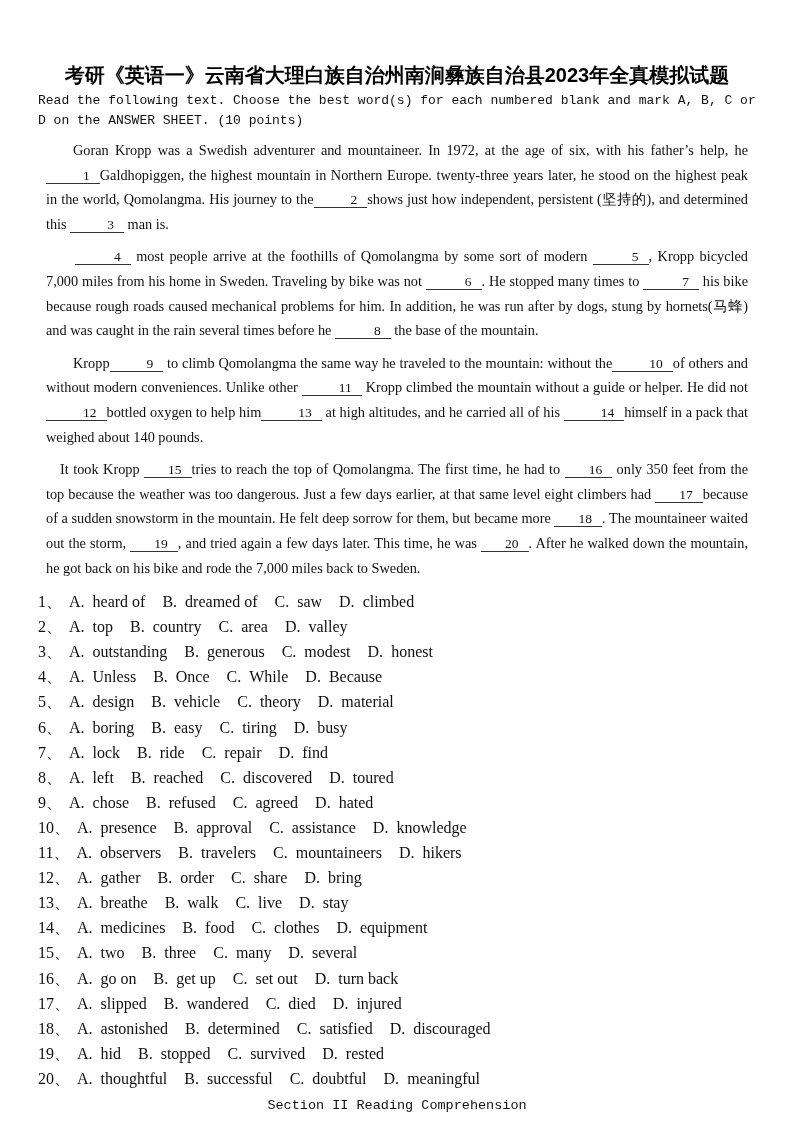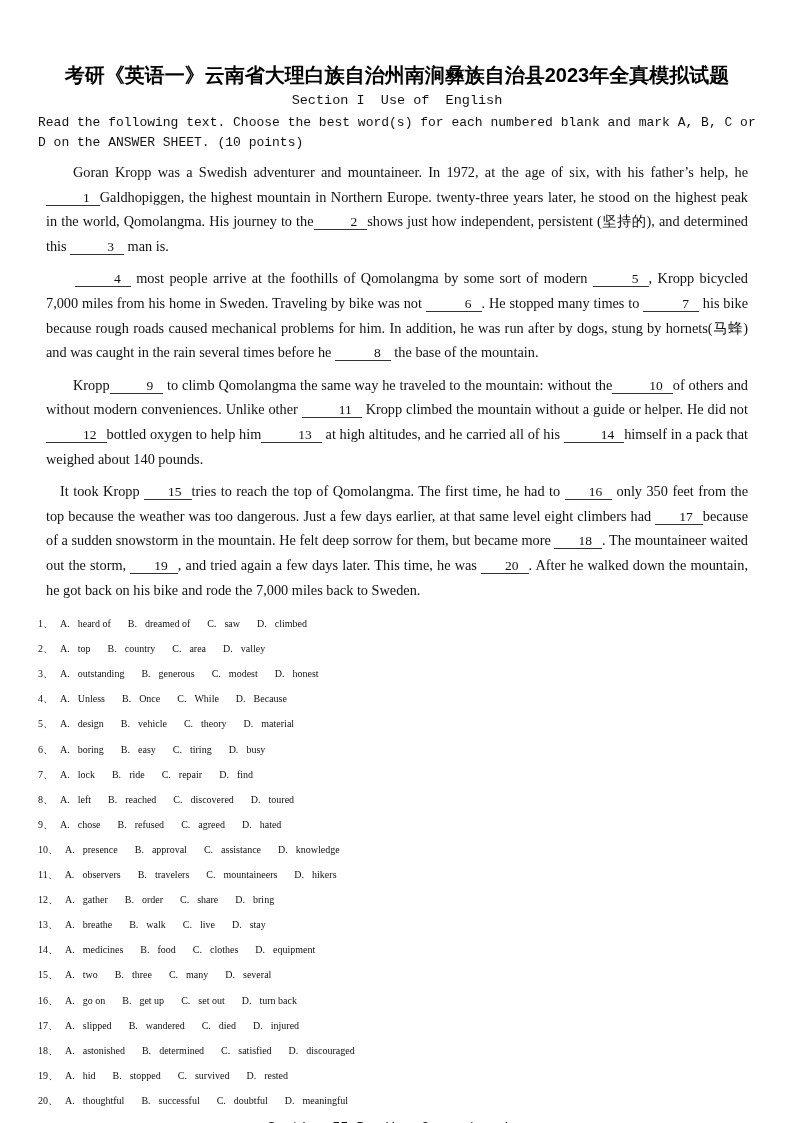--- a/index.html
+++ b/index.html
@@ -59,36 +59,35 @@
   }
   .blank {
     display: inline-block;
     border-bottom: 1px solid #333;
     padding: 0 10px;
     line-height: 15px;
     font-size: 13.5px;
   }
   .questions { margin-top: 9px; }
   .q-row {
-    font-size: 10px;
+    font-size: 16px;
     line-height: 25.1px;
     white-space: nowrap;
     color: #101010;
   }
   .q-num { display: inline-block; margin-right: 7px; }
   .q-opt { margin-right: 17px; }
   .q-letter { padding-right: 8px; }
   .sec2 { margin-top: 5px; }
 </style>
 </head>
 <body>
 
 <div class="page">
   <div class="title">考研《英语一》云南省大理白族自治州南涧彝族自治县2023年全真模拟试题</div>
-  <div class="sec-heading">Section I  Use of  English</div>
   <div class="dir-text">Read the following text. Choose the best word(s) for each numbered blank and mark A, B, C or D on the ANSWER SHEET.  (10 points)</div>
   <div class="passage" id="passage">
       <p class="para" style="text-indent: 27px;"><span>Goran Kropp was a Swedish adventurer and mountaineer. In 1972, at the age of six, with his father’s help, he</span><span class="blank">1</span><span>Galdhopiggen, the highest mountain in Northern Europe. twenty-three years later, he stood on the highest peak in the world, Qomolangma. His journey to the</span><span class="blank">2</span><span>shows just how independent, persistent (坚持的), and determined this </span><span class="blank">3</span><span> man is.</span></p>
       <p class="para" style="text-indent: 29px;"><span class="blank">4</span><span> most people arrive at the foothills of Qomolangma by some sort of modern </span><span class="blank">5</span><span>, Kropp bicycled 7,000 miles from his home in Sweden. Traveling by bike was not </span><span class="blank">6</span><span>. He stopped many times to </span><span class="blank">7</span><span> his bike because rough roads caused mechanical problems for him. In addition, he was run after by dogs, stung by hornets(马蜂) and was caught in the rain several times before he </span><span class="blank">8</span><span> the base of the mountain.</span></p>
       <p class="para" style="text-indent: 27px;"><span>Kropp</span><span class="blank">9</span><span> to climb Qomolangma the same way he traveled to the mountain: without the</span><span class="blank">10</span><span>of others and without modern conveniences. Unlike other </span><span class="blank">11</span><span> Kropp climbed the mountain without a guide or helper. He did not </span><span class="blank">12</span><span>bottled oxygen to help him</span><span class="blank">13</span><span> at high altitudes, and he carried all of his </span><span class="blank">14</span><span>himself in a pack that weighed about 140 pounds.</span></p>
       <p class="para" style="text-indent: 14px;"><span>It took Kropp </span><span class="blank">15</span><span>tries to reach the top of Qomolangma. The first time, he had to </span><span class="blank">16</span><span> only 350 feet from the top because the weather was too dangerous. Just a few days earlier, at that same level eight climbers had </span><span class="blank">17</span><span>because of a sudden snowstorm in the mountain. He felt deep sorrow for them, but became more </span><span class="blank">18</span><span>. The mountaineer waited out the storm, </span><span class="blank">19</span><span>, and tried again a few days later. This time, he was </span><span class="blank">20</span><span>. After he walked down the mountain, he got back on his bike and rode the 7,000 miles back to Sweden.</span></p>
     </div>
   <div class="questions" id="questions">
       <div class="q-row"><span class="q-num">1、</span><span class="q-opt"><span class="q-letter">A.</span><span class="q-text">heard of</span></span><span class="q-opt"><span class="q-letter">B.</span><span class="q-text">dreamed of</span></span><span class="q-opt"><span class="q-letter">C.</span><span class="q-text">saw</span></span><span class="q-opt"><span class="q-letter">D.</span><span class="q-text">climbed</span></span></div>
       <div class="q-row"><span class="q-num">2、</span><span class="q-opt"><span class="q-letter">A.</span><span class="q-text">top</span></span><span class="q-opt"><span class="q-letter">B.</span><span class="q-text">country</span></span><span class="q-opt"><span class="q-letter">C.</span><span class="q-text">area</span></span><span class="q-opt"><span class="q-letter">D.</span><span class="q-text">valley</span></span></div>

